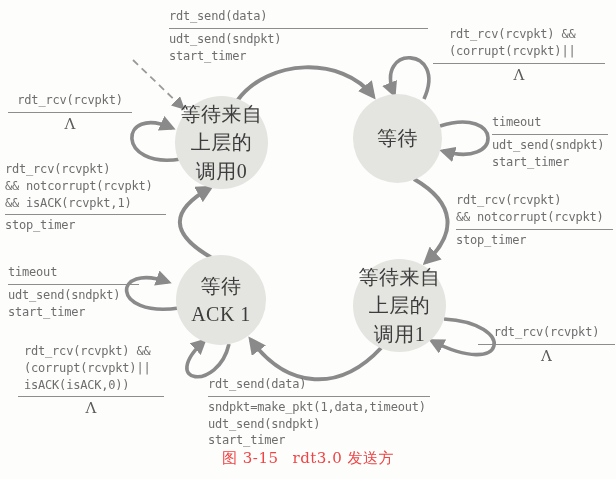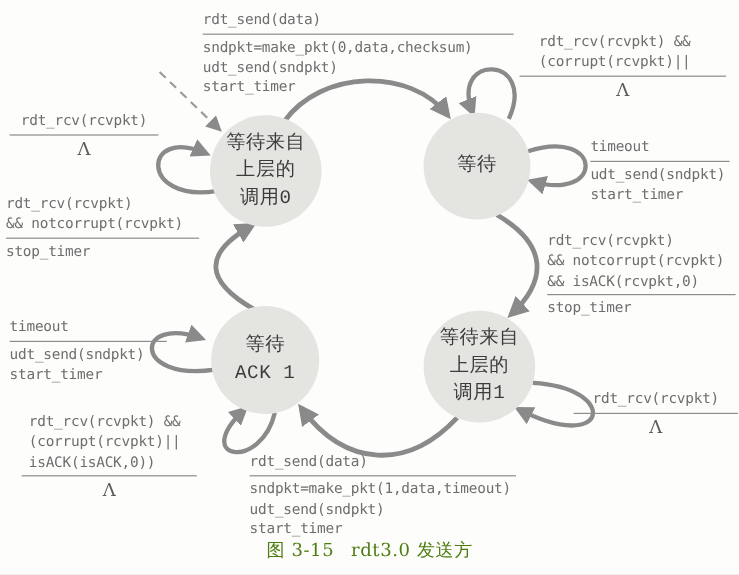--- a/index.html
+++ b/index.html
@@ -6,38 +6,38 @@
   .page{
     position:relative;width:616px;height:479px;margin:0;
     background:#fdfdfc;overflow:hidden;
     border-right:1px solid #c2c2c2;border-bottom:1px solid #c2c2c2;
     font-family:"DejaVu Sans",sans-serif;
   }
   svg.arrows{position:absolute;left:0;top:0;}
   .state{
     position:absolute;border-radius:50%;background:#e4e4e1;
     display:flex;flex-direction:column;align-items:center;justify-content:center;
-    text-align:center;font-family:Liberation Mono, monospace;
-    color:#3c3c3c;font-size:16px;line-height:1.42;letter-spacing:.5px;
+    text-align:center;font-family:Liberation Serif, serif;
+    color:#3c3c3c;font-size:20px;line-height:1.42;letter-spacing:.5px;
   }
   .label{position:absolute;}
   .code{
     font-family:"DejaVu Sans Mono","Liberation Mono",monospace;
     font-size:12px;line-height:1.4;color:#6e6e6e;white-space:nowrap;
     letter-spacing:-0.2px;
   }
   .rule{border-top:1.4px solid #8d8d8d;margin:3px 0 2px 0;}
   .lambda{
     text-align:center;font-family:"DejaVu Serif","Liberation Serif",serif;
     font-size:15px;color:#5c5c5c;line-height:1.25;
   }
   .caption{
     position:absolute;left:0;top:449px;width:616px;text-align:center;
     font-family:"DejaVu Serif","Liberation Serif",serif;
-    font-size:15px;color:#4d7c0f;letter-spacing:.5px;
+    font-size:15px;color:#ef4444;letter-spacing:.5px;
   }
   .caption .sp{display:inline-block;width:14px;}
   .pl16{padding-left:16px;}
   .pl6{padding-left:6px;}
   .ctr{text-align:center;}
 </style>
 </head>
 <body>
 
 <div class="page">
@@ -84,21 +84,20 @@
 
   <div class="state" style="left:353px;top:259px;width:93px;height:93px;">
     <div>等待来自</div>
     <div>上层的</div>
     <div>调用1</div>
   </div>
 
   <div class="label" style="left:169px;top:8px;width:259px;">
     <div class="code">rdt_send(data)</div>
     <div class="rule"></div>
-    <div class="code">sndpkt=make_pkt(0,data,checksum)</div>
     <div class="code">udt_send(sndpkt)</div>
     <div class="code">start_timer</div>
   </div>
 
   <div class="label" style="left:433px;top:26px;width:172px;">
     <div class="code pl16">rdt_rcv(rcvpkt) &amp;&amp;</div>
     <div class="code pl16">(corrupt(rcvpkt)||</div>
     <div class="rule"></div>
     <div class="lambda">Λ</div>
   </div>
@@ -112,28 +111,28 @@
   <div class="label" style="left:492px;top:114px;width:116px;">
     <div class="code">timeout</div>
     <div class="rule"></div>
     <div class="code">udt_send(sndpkt)</div>
     <div class="code">start_timer</div>
   </div>
 
   <div class="label" style="left:5px;top:161px;width:161px;">
     <div class="code">rdt_rcv(rcvpkt)</div>
     <div class="code">&amp;&amp; notcorrupt(rcvpkt)</div>
+    <div class="code">&amp;&amp; isACK(rcvpkt,1)</div>
     <div class="rule"></div>
     <div class="code">stop_timer</div>
   </div>
 
   <div class="label" style="left:456px;top:192px;width:157px;">
     <div class="code">rdt_rcv(rcvpkt)</div>
     <div class="code">&amp;&amp; notcorrupt(rcvpkt)</div>
-    <div class="code">&amp;&amp; isACK(rcvpkt,0)</div>
     <div class="rule"></div>
     <div class="code">stop_timer</div>
   </div>
 
   <div class="label" style="left:8px;top:264px;width:131px;">
     <div class="code">timeout</div>
     <div class="rule"></div>
     <div class="code">udt_send(sndpkt)</div>
     <div class="code">start_timer</div>
   </div>

